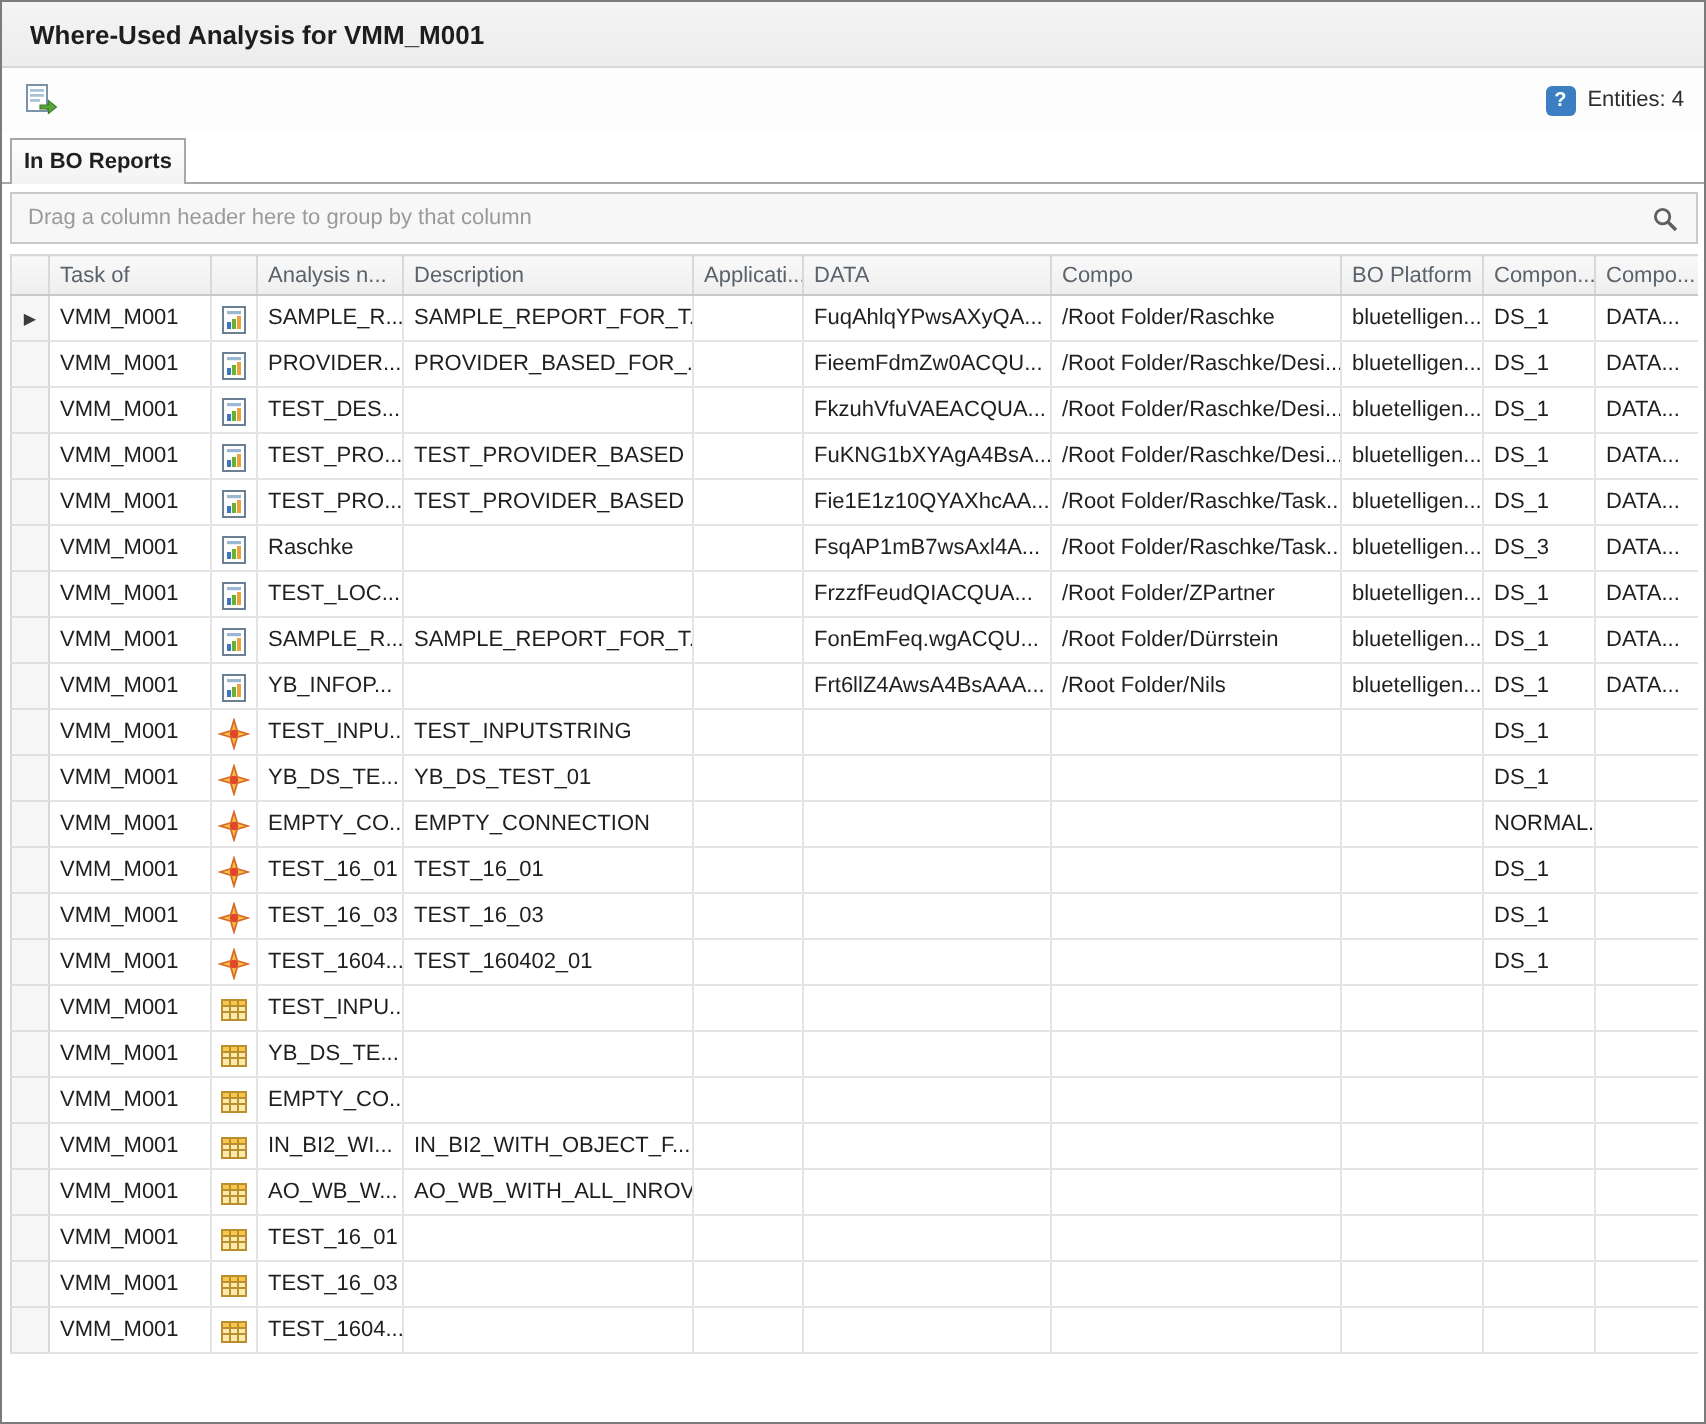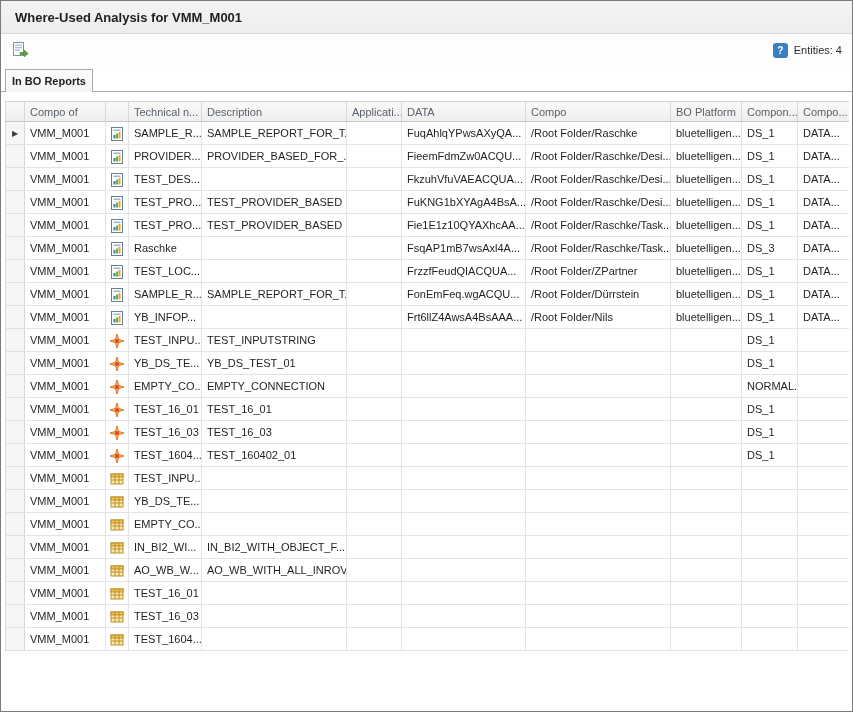--- a/index.html
+++ b/index.html
@@ -142,42 +142,52 @@
       <span>Entities: 4</span>
     </div>
   </div>
 
   <div class="tabstrip">
     <div class="tab">In BO Reports</div>
   </div>
 
   <div class="content">
 
+    <div class="groupbar">
+      <span>Drag a column header here to group by that column</span>
+      <span class="spacer"></span>
+      <span class="search-btn">
+        <svg width="13" height="13" viewBox="0 0 13 13">
+          <circle cx="5.3" cy="5.3" r="3.6" fill="none" stroke="#5f5f5f" stroke-width="1.4"></circle>
+          <line x1="8.1" y1="8.1" x2="12" y2="12" stroke="#5f5f5f" stroke-width="1.7"></line>
+        </svg>
+      </span>
+    </div>
 
     <div class="grid-wrap">
       <table>
         <colgroup>
           <col style="width:19px">
           <col style="width:81px">
           <col style="width:23px">
           <col style="width:73px">
           <col style="width:145px">
           <col style="width:55px">
           <col style="width:124px">
           <col style="width:145px">
           <col style="width:71px">
           <col style="width:56px">
           <col style="width:57px">
         </colgroup>
         <thead>
           <tr>
             <th class="indicator-h"></th>
-          <th>Compo of</th>
+          <th>Task of</th>
               <th></th>
-              <th>Technical n...</th>
+              <th>Analysis n...</th>
               <th>Description</th>
               <th>Applicati...</th>
               <th>DATA</th>
               <th>Compo</th>
               <th>BO Platform</th>
               <th>Compon...</th>
               <th>Compo...</th>
             </tr>
         </thead>
         <tbody>

